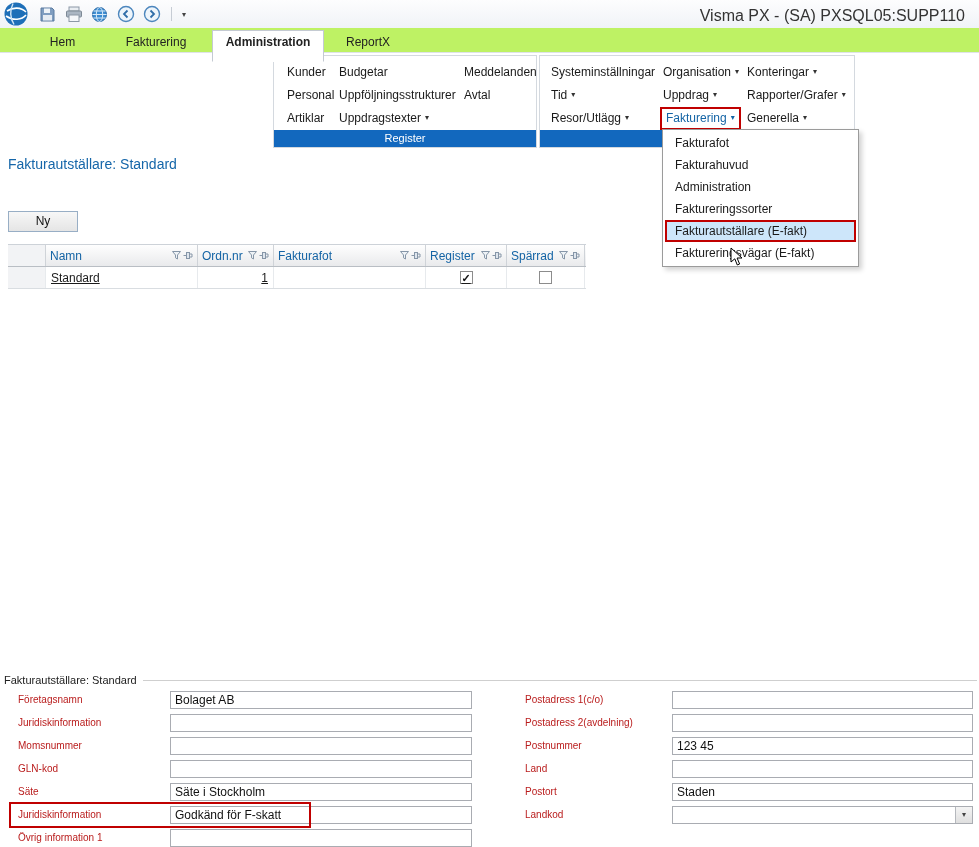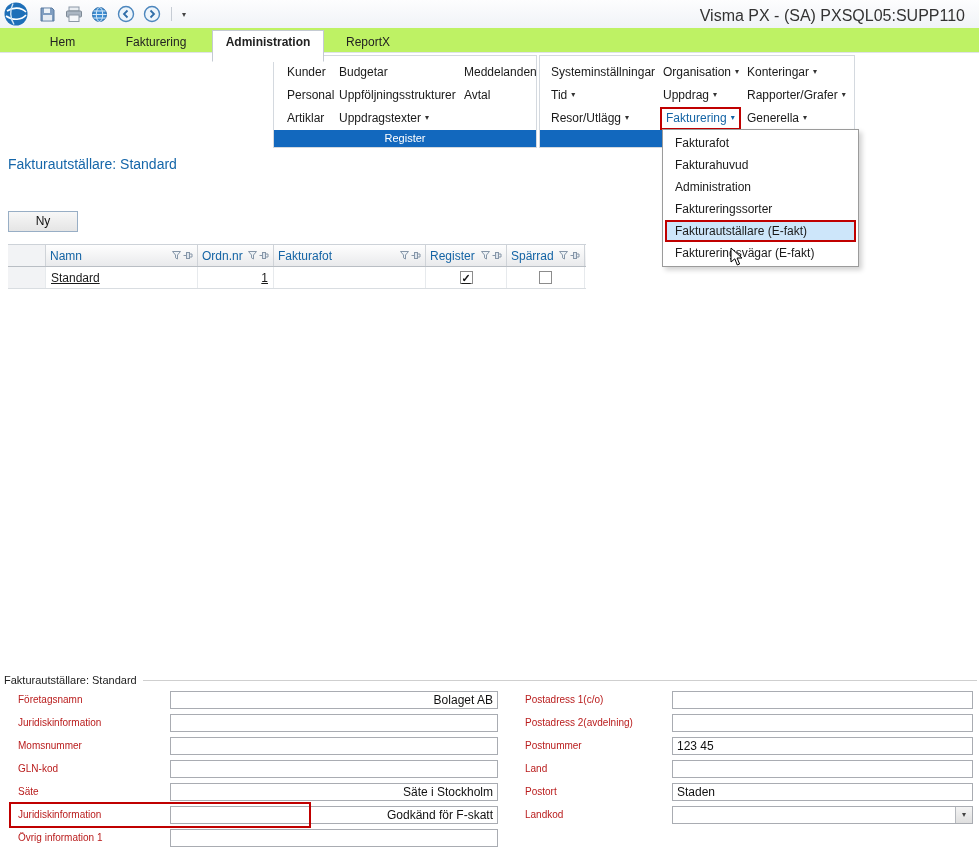--- a/index.html
+++ b/index.html
@@ -55,21 +55,21 @@
   .cb { width:13px; height:13px; border:1px solid #8c8c8c; background:#fff; font-size:11px; font-weight:bold; line-height:12px; text-align:center; color:#111; cursor:pointer; }
 
   
   .formsec { position:absolute; left:0; top:668px; width:979px; height:179px; }
   .fs-legend { position:absolute; left:4px; top:6px; right:2px; display:flex; align-items:center; gap:6px; font-size:11px; color:#222; }
   .fs-line { flex:1; border-top:1px solid #cfcfcf; }
   .fcol { position:absolute; top:20px; }
   .frow { display:flex; align-items:center; height:23px; }
   .frow label { font-size:10px; color:#b91c1c; }
   .tinput { height:18px; border:1px solid #a9acb2; font:12px "Liberation Sans",sans-serif; padding:0 4px; background:#fff; color:#111; }
-  .fcol.left { left:18px; }  .fcol.left label { width:152px; }  .fcol.left .tinput { width:328px;text-align:right; }
+  .fcol.left { left:18px; }  .fcol.left label { width:152px; }  .fcol.left .tinput { width:302px; }
   .fcol.right { left:525px; } .fcol.right label { width:147px; } .fcol.right .tinput { width:301px; }
   .combo { position:relative; display:flex; width:301px; }
   .combo .tinput { width:301px; padding-right:18px; }
   .combo-btn { position:absolute; right:1px; top:1px; width:17px; height:16px; background:linear-gradient(#f4f4f4,#dfdfdf); border-left:1px solid #b5b8bd; font-size:8px; display:flex; align-items:center; justify-content:center; color:#444; cursor:pointer; }
 
   .annot { position:absolute; border:2px solid #C00000; pointer-events:none; z-index:30; }
   .annot-juridisk { left:9px; top:802px; width:302px; height:26px; }
 </style>
 </head>
 <body>

